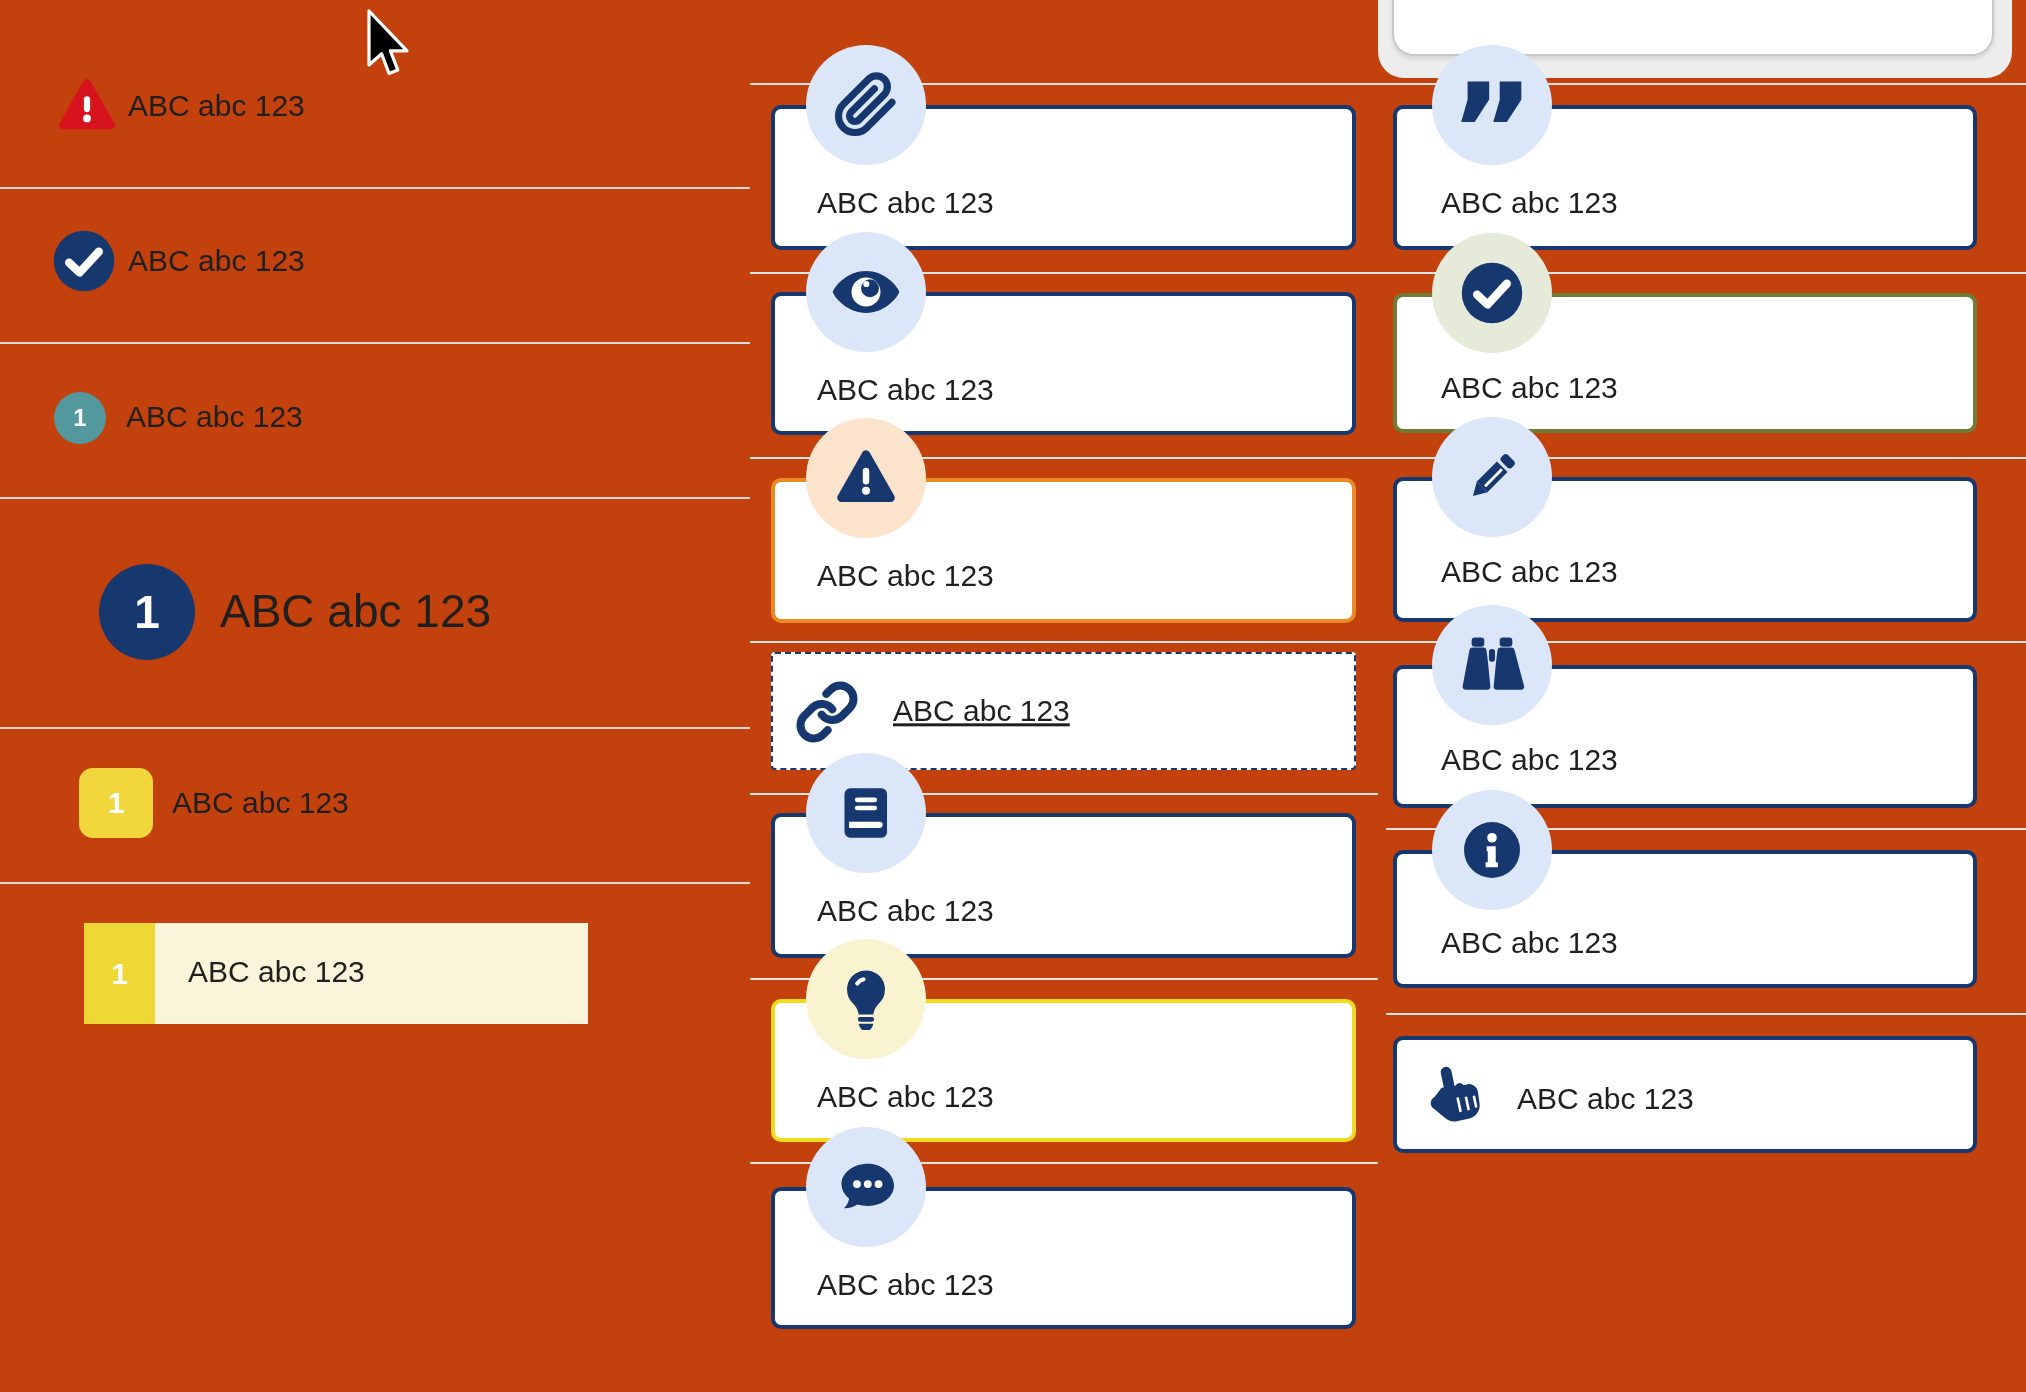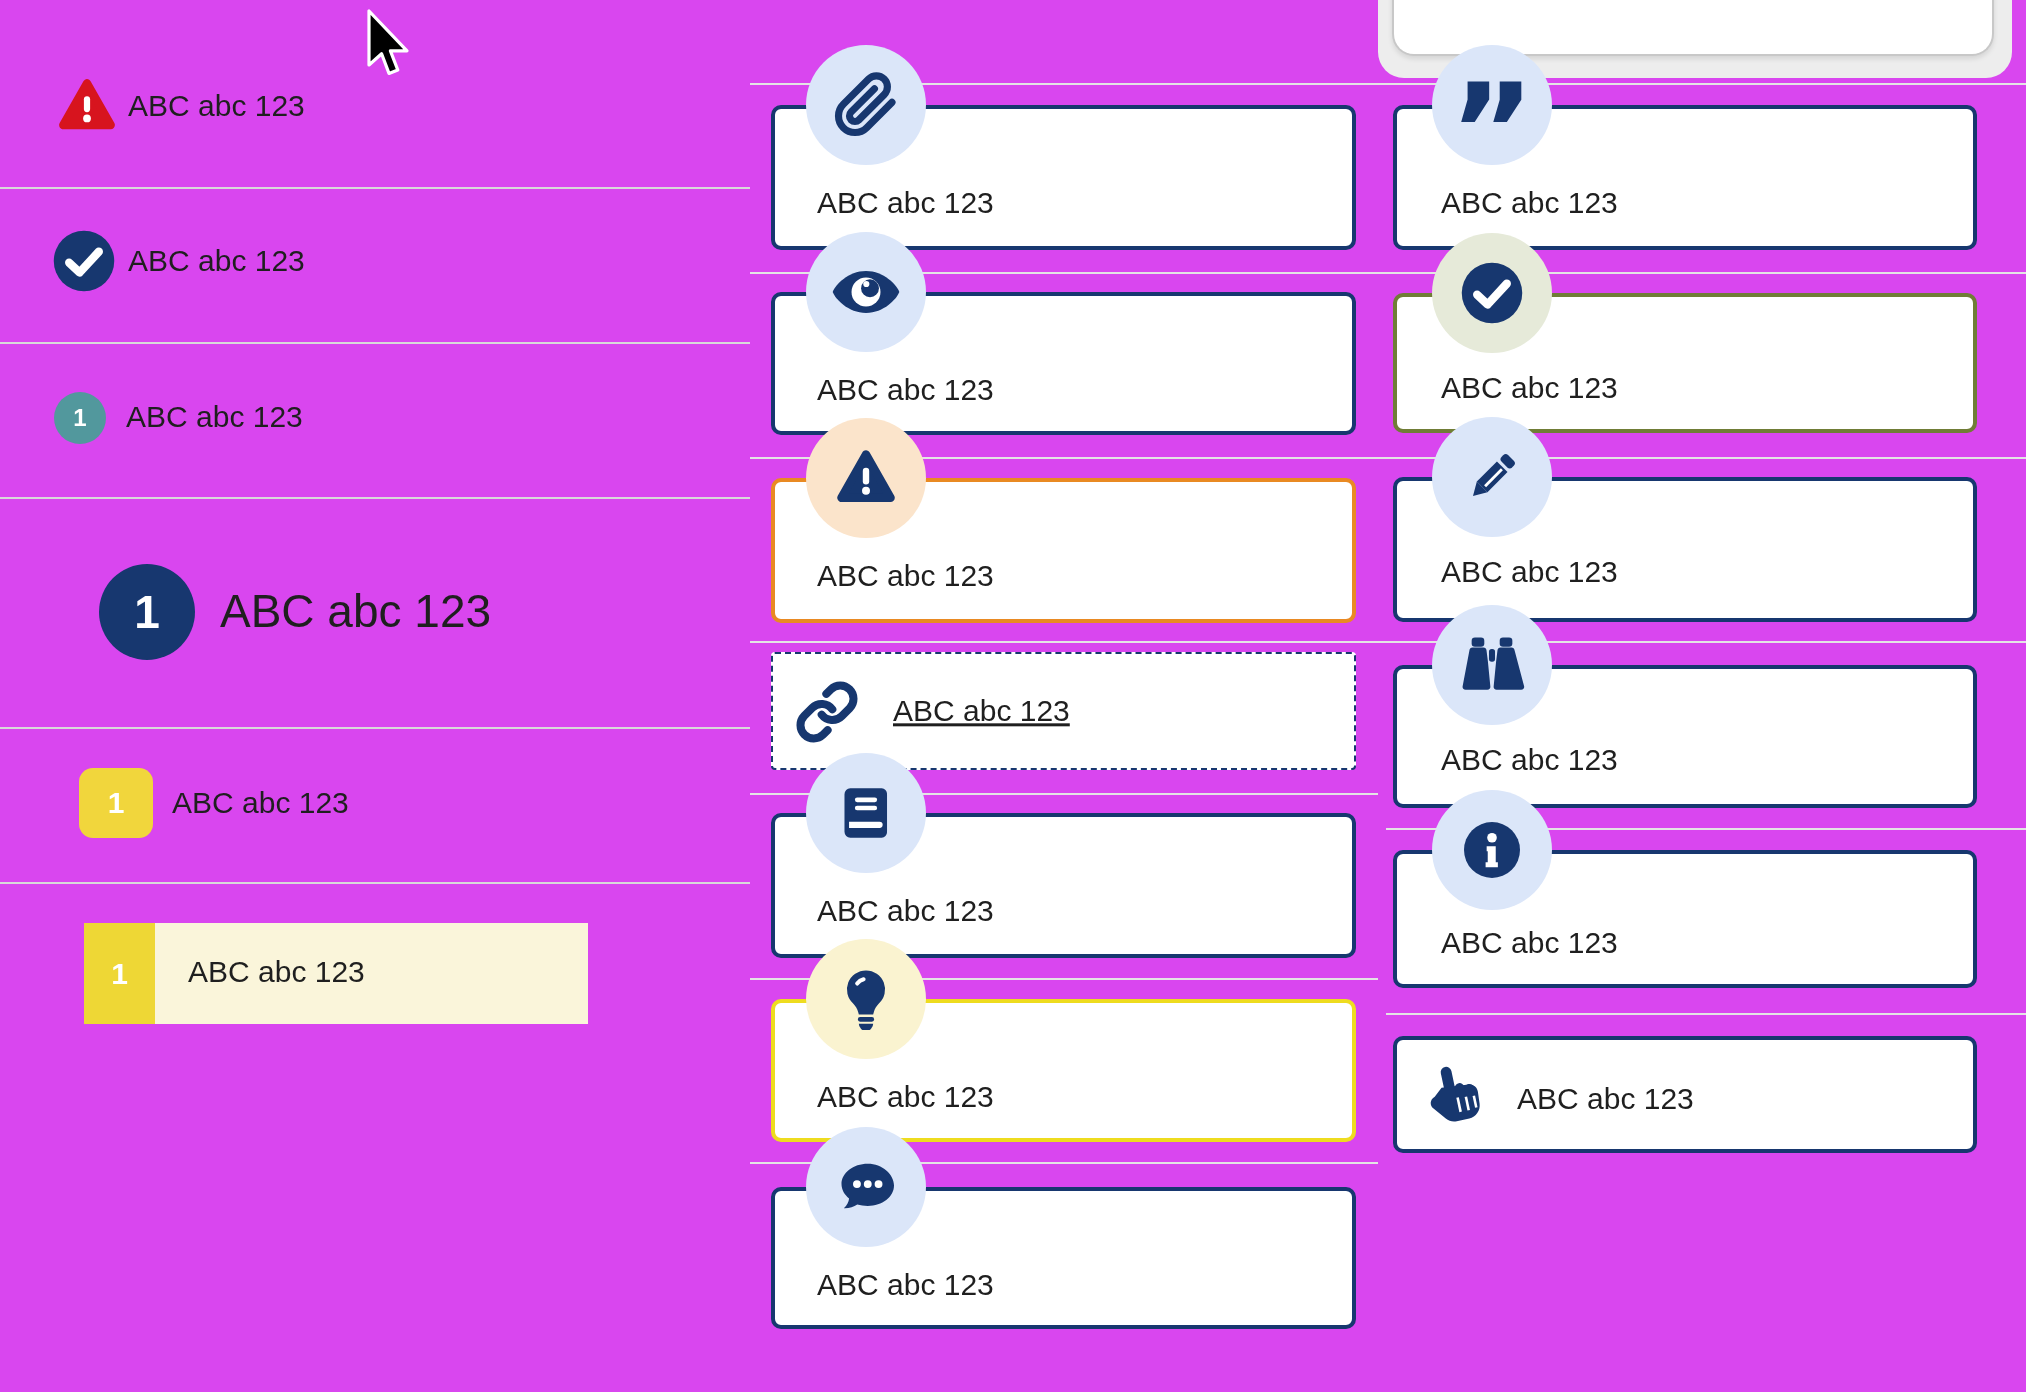--- a/index.html
+++ b/index.html
@@ -1,18 +1,18 @@
 <!DOCTYPE html>
 <html><head>
 <meta charset="utf-8">
 <style>
   html,body{margin:0;padding:0;background:#fff;}
   #screen{
     position:relative;width:2026px;height:1392px;overflow:hidden;
-    background:#d946ef;font-family:"Liberation Sans",sans-serif;color:#1f1f1f;
+    background:#c2410c;font-family:"Liberation Sans",sans-serif;color:#1f1f1f;
   }
   
   .lbl{position:absolute;transform:translateY(-52%);font-size:30px;white-space:nowrap;color:#1f1f1f;}
   .heading{position:absolute;transform:translateY(-52%);font-size:46px;white-space:nowrap;color:#1f1f1f;}
   
   .ldiv{position:absolute;left:0;width:750px;height:2px;background:#d9d9d9;}
   .gline{position:absolute;height:2px;background:#e4e4e4;}
   .gline.full{left:750px;width:1276px;}
   .gline.mid{left:750px;width:628px;}
   .gline.right{left:1386px;width:640px;}

